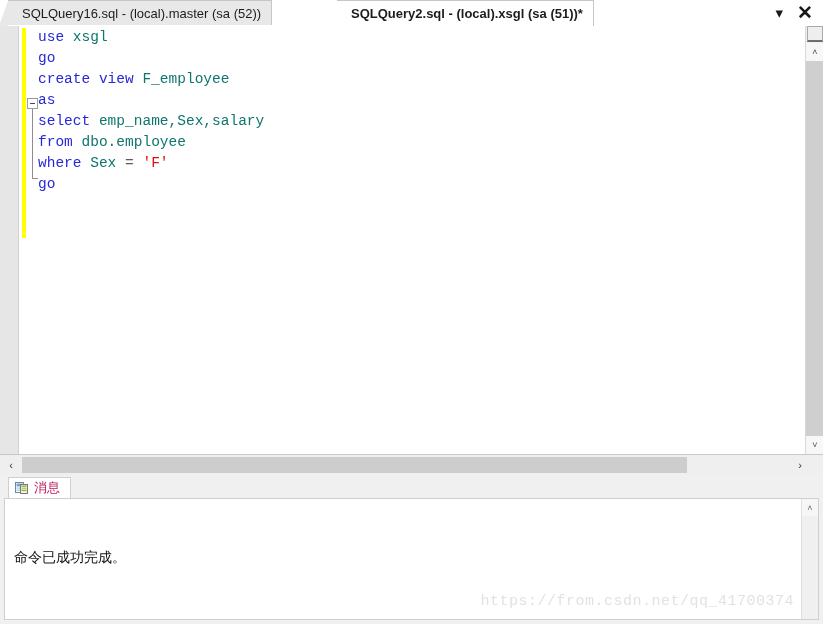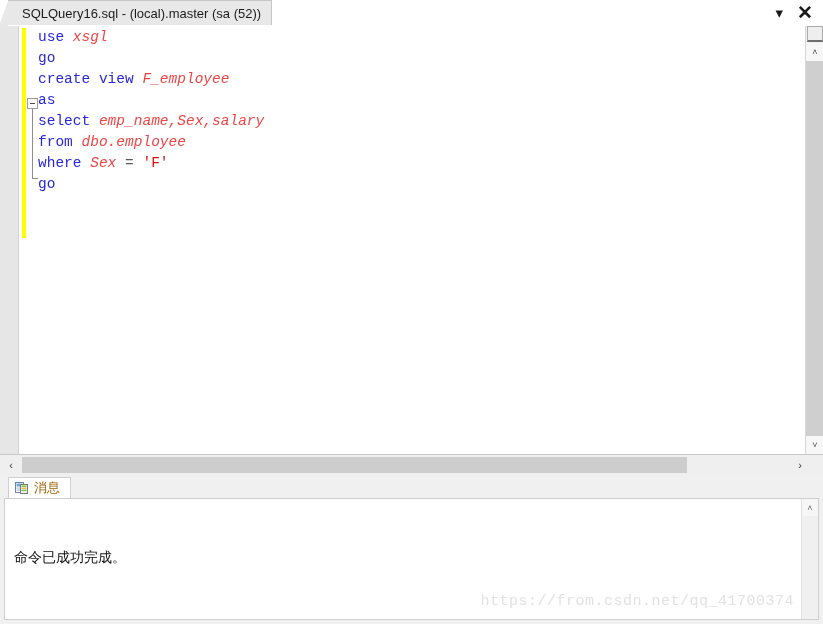--- a/index.html
+++ b/index.html
@@ -154,21 +154,21 @@
   .code {
     position: absolute;
     left: 38px; top: 1px;
     font-family: "Liberation Mono", "DejaVu Sans Mono", monospace;
     font-size: 14.5px;
     line-height: 21px;
     white-space: pre;
   }
   .code .ln { display: block; height: 21px; }
   .kw   { color: #2828d8; text-align: center; }
-  .idn  { color: #ef4444; font-style: italic; }
+  .idn  { color: #0f766e; }
   .pln  { color: #000000; }
   .str  { color: #e01010; }
   .op   { color: #5a5a5a; }
 
   
   .vscroll {
     position: absolute;
     right: 0; top: 0;
     width: 18px; bottom: 21px;
     background: #f0f0f0;
@@ -242,21 +242,21 @@
     height: 21px;
     box-sizing: border-box;
     display: flex;
     align-items: center;
     gap: 5px;
     padding: 0 10px 0 6px;
     background: #ffffff;
     border: 1px solid #cfcfcf;
     border-bottom: none;
     font-size: 13px;
-    color: #a16207;
+    color: #be185d;
   }
   .res-tab .msg-icon {
     position: relative;
     width: 14px; height: 14px;
     flex: 0 0 14px;
   }
   .res-body {
     position: absolute;
     left: 4px; top: 23px;
     width: 815px; height: 122px;
@@ -305,20 +305,24 @@
     user-select: none;
   }
 </style>
 </head>
 <body>
 
 <div class="tabstrip">
   <div class="tab inactive">
     <span class="tab-skew-l"></span>
     <span>SQLQuery16.sql - (local).master (sa (52))</span>
+  </div>
+  <div class="tab active">
+    <span class="tab-skew-l"></span>
+    <span>SQLQuery2.sql - (local).xsgl (sa (51))*</span>
   </div>
   <div class="tab-strip-right">
     <span class="tab-ctrl">▾</span>
     <span class="tab-ctrl close">✕</span>
   </div>
 </div>
 
 <div class="editor-pane">
 
   <div class="editor-surface">

